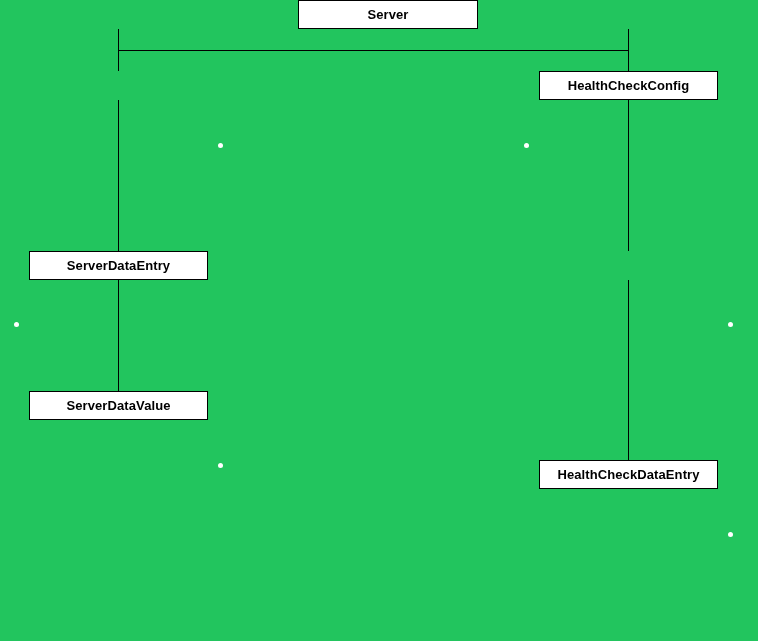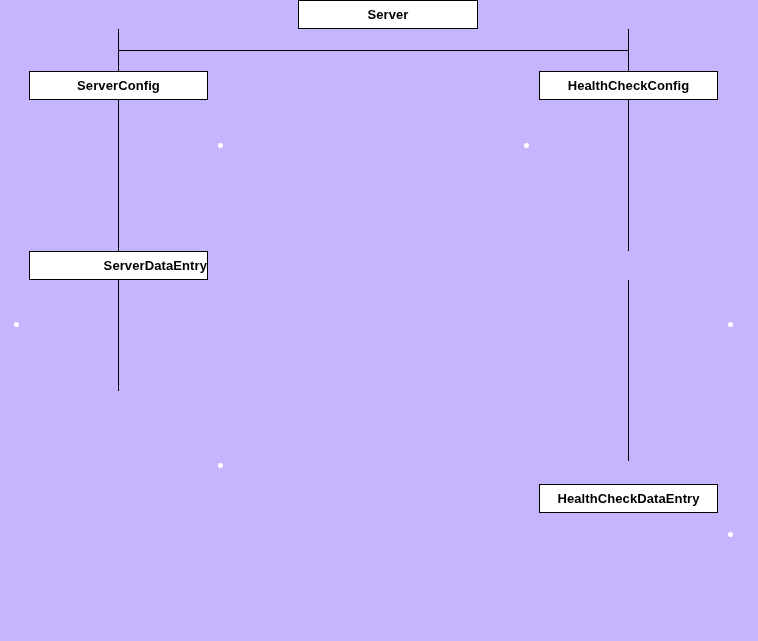--- a/index.html
+++ b/index.html
@@ -5,21 +5,21 @@
 <style>
   html, body {
     margin: 0;
     padding: 0;
     background: #000000;
   }
   #canvas {
     position: relative;
     width: 758px;
     height: 641px;
-    background: #c4b5fd;
+    background: #22c55e;
     overflow: hidden;
     font-family: "Liberation Sans", sans-serif;
   }
   .node {
     position: absolute;
     background: #ffffff;
     color: #000000;
     border: 1px solid #000000;
     box-sizing: border-box;
     display: flex;
@@ -58,35 +58,35 @@
   <div class="edge-line" style="left:118px; top:50px;  width:511px; height:1px;"></div>
   <div class="edge-line" style="left:118px; top:100px; width:1px;  height:151px;"></div>
   <div class="edge-line" style="left:628px; top:100px; width:1px;  height:151px;"></div>
   <div class="edge-line" style="left:118px; top:280px; width:1px;  height:111px;"></div>
   <div class="edge-line" style="left:628px; top:280px; width:1px;  height:181px;"></div>
 
   <div class="node" style="left:298px; top:0px; width:180px; height:29px;">
     <span class="node-label">Server</span>
   </div>
 
-  <div class="node" style="left:29px; top:71px; width:179px; height:29px;">
-    <span class="node-label">ServerConfig</span>
-  </div>
 
   <div class="node" style="left:539px; top:71px; width:179px; height:29px;text-align:right;">
     <span class="node-label">HealthCheckConfig</span>
   </div>
 
-  <div class="node" style="left:29px; top:251px; width:179px; height:29px;justify-content:flex-end;">
+  <div class="node" style="left:29px; top:251px; width:179px; height:29px;">
     <span class="node-label">ServerDataEntry</span>
   </div>
 
 
+  <div class="node" style="left:29px; top:391px; width:179px; height:29px;">
+    <span class="node-label">ServerDataValue</span>
+  </div>
 
-  <div class="node" style="left:539px; top:484px; width:179px; height:29px;">
+  <div class="node" style="left:539px; top:460px; width:179px; height:29px;">
     <span class="node-label">HealthCheckDataEntry</span>
   </div>
 
   <div class="edge-dot" style="left:218px; top:143px;"></div>
   <div class="edge-dot" style="left:524px; top:143px;"></div>
   <div class="edge-dot" style="left:14px;  top:322px;"></div>
   <div class="edge-dot" style="left:728px; top:322px;"></div>
   <div class="edge-dot" style="left:218px; top:463px;"></div>
   <div class="edge-dot" style="left:728px; top:532px;"></div>
 

